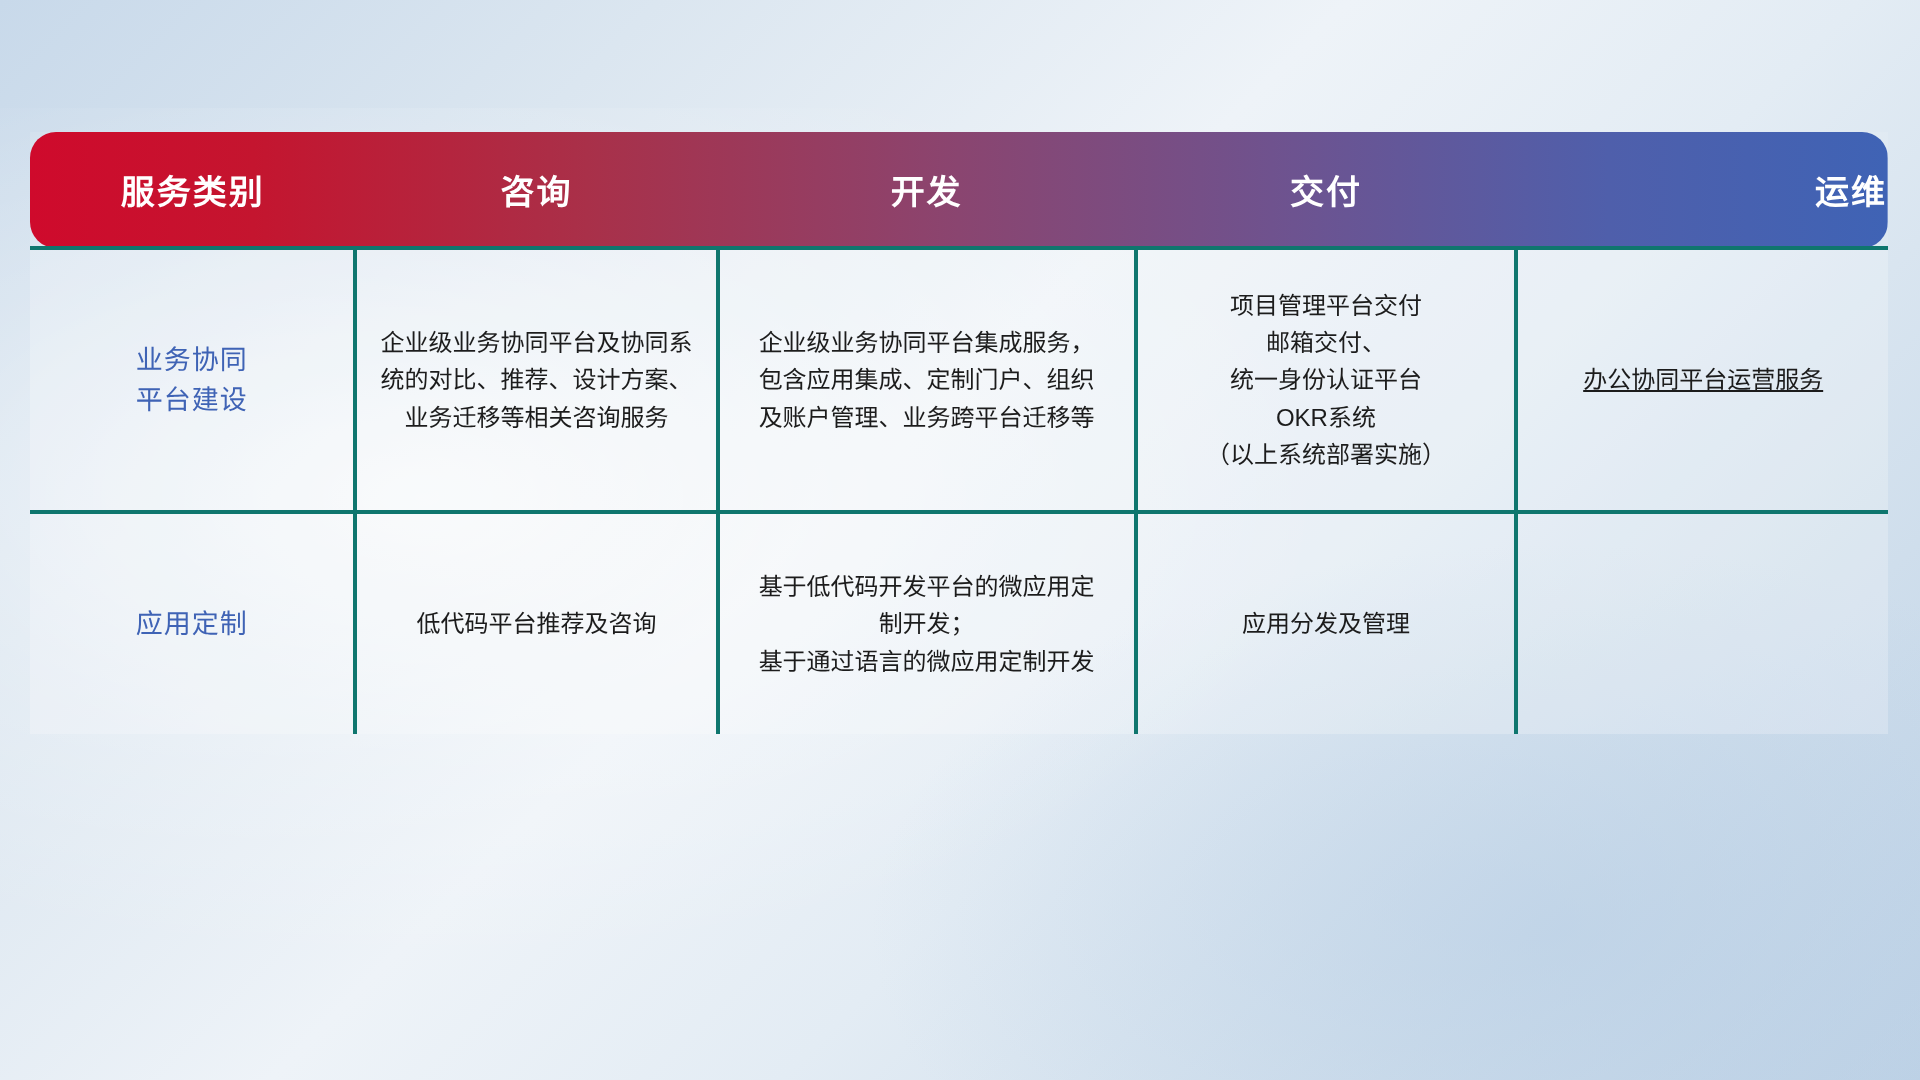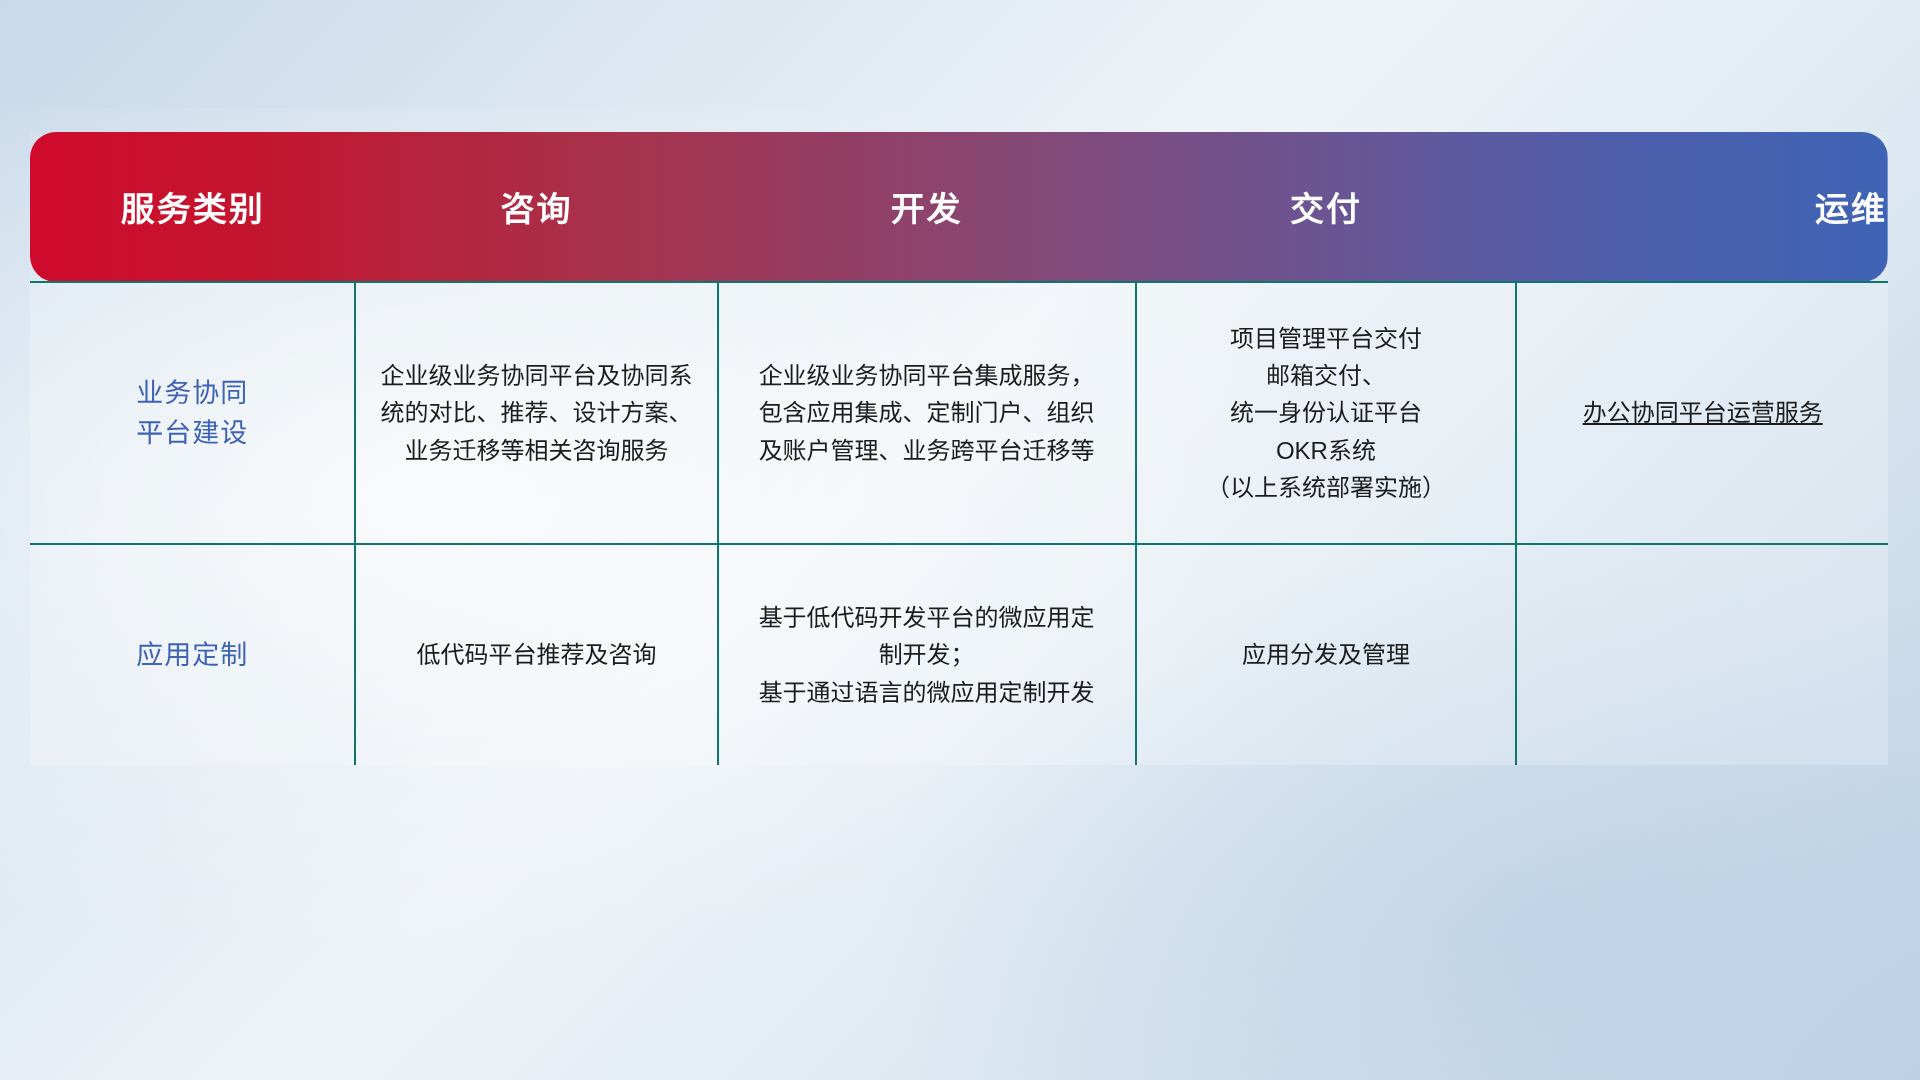--- a/index.html
+++ b/index.html
@@ -44,41 +44,41 @@
 
   table.matrix {
     width: 100%;
     border-collapse: collapse;
     table-layout: fixed;
     background: rgba(255,255,255,0.10);
   }
 
   
   thead tr {
-    height: 150px;
+    height: 116px;
     margin-left: 15px;
   }
   thead th {
     color: #ffffff;
     font-size: 34px;
     font-weight: bold;
     letter-spacing: 2px;
     text-align: center;
     vertical-align: middle;
     border: none;
     position: relative;
   }
   .header-row {
     background: linear-gradient(90deg, #cf0a2c 0%, #c4152f 12%, #a93049 30%, #8a4570 50%, #6d5390 68%, #4f5fab 85%, #3f63b5 100%);
   }
   .header-bg-left  { border-top-left-radius: 26px; border-bottom-left-radius: 26px; }
   .header-bg-right { border-top-right-radius: 26px; border-bottom-right-radius: 26px; text-align: right; }
 
   tbody td {
-    border: 2px solid #0f766e;
+    border: 4px solid #0f766e;
     vertical-align: middle;
     text-align: center;
     color: #1c1c1c;
     font-size: 24px;
     line-height: 1.55;
     padding: 14px 18px;
     background: rgba(255,255,255,0.16);
   }
   tbody td.cat {
     color: #3f63b5;

